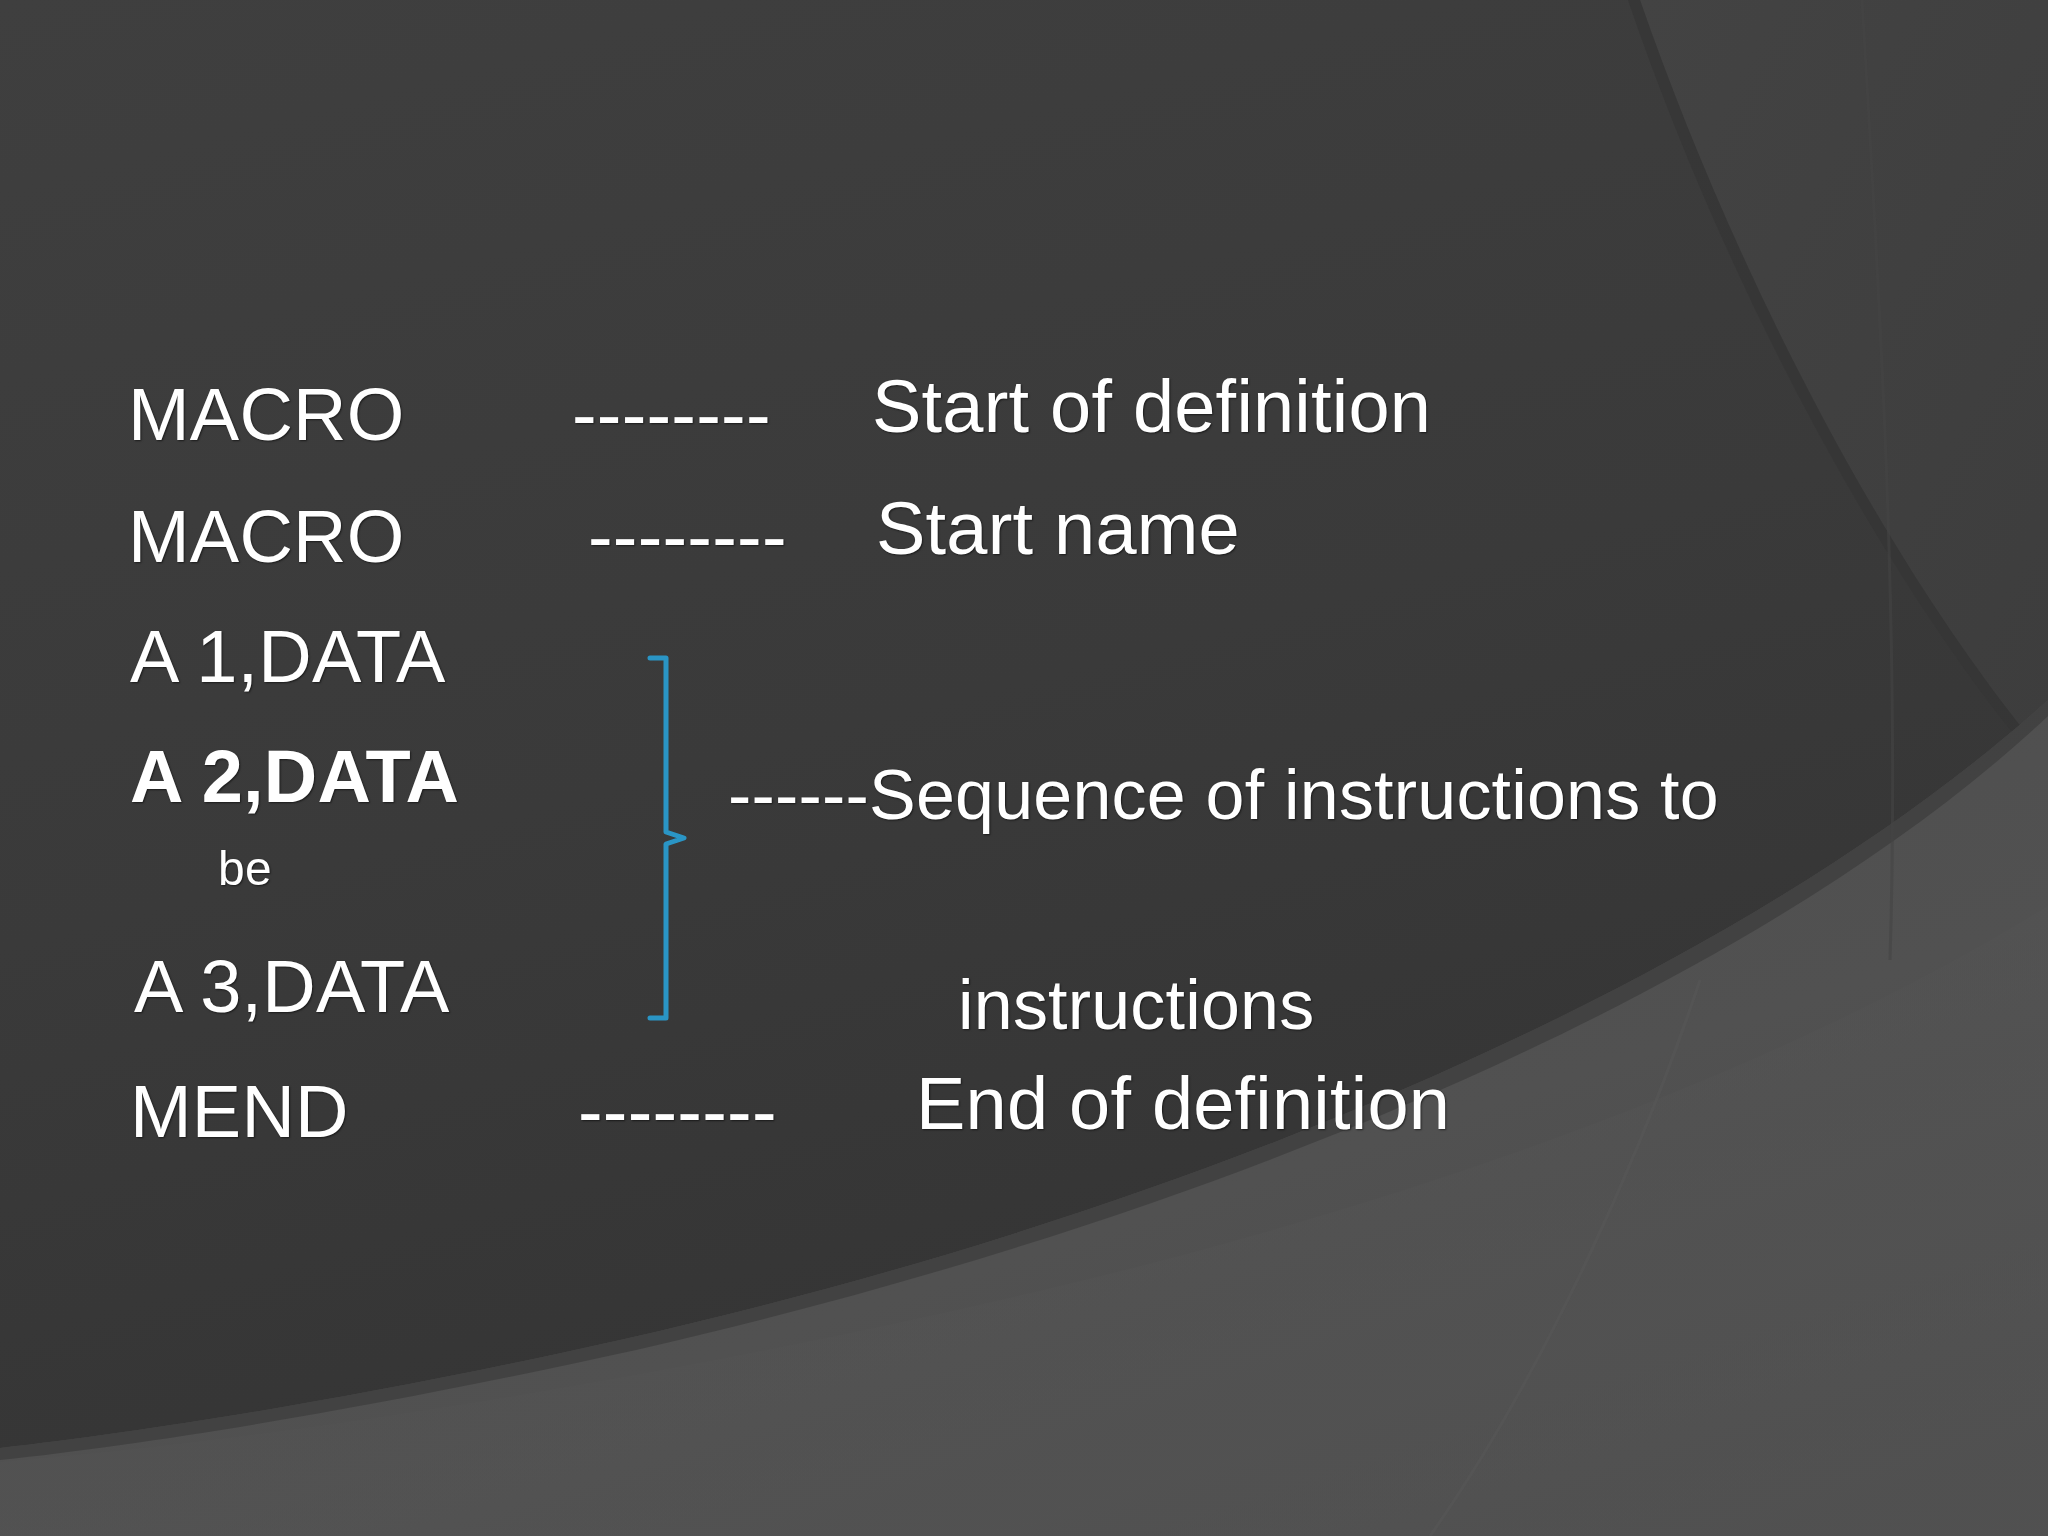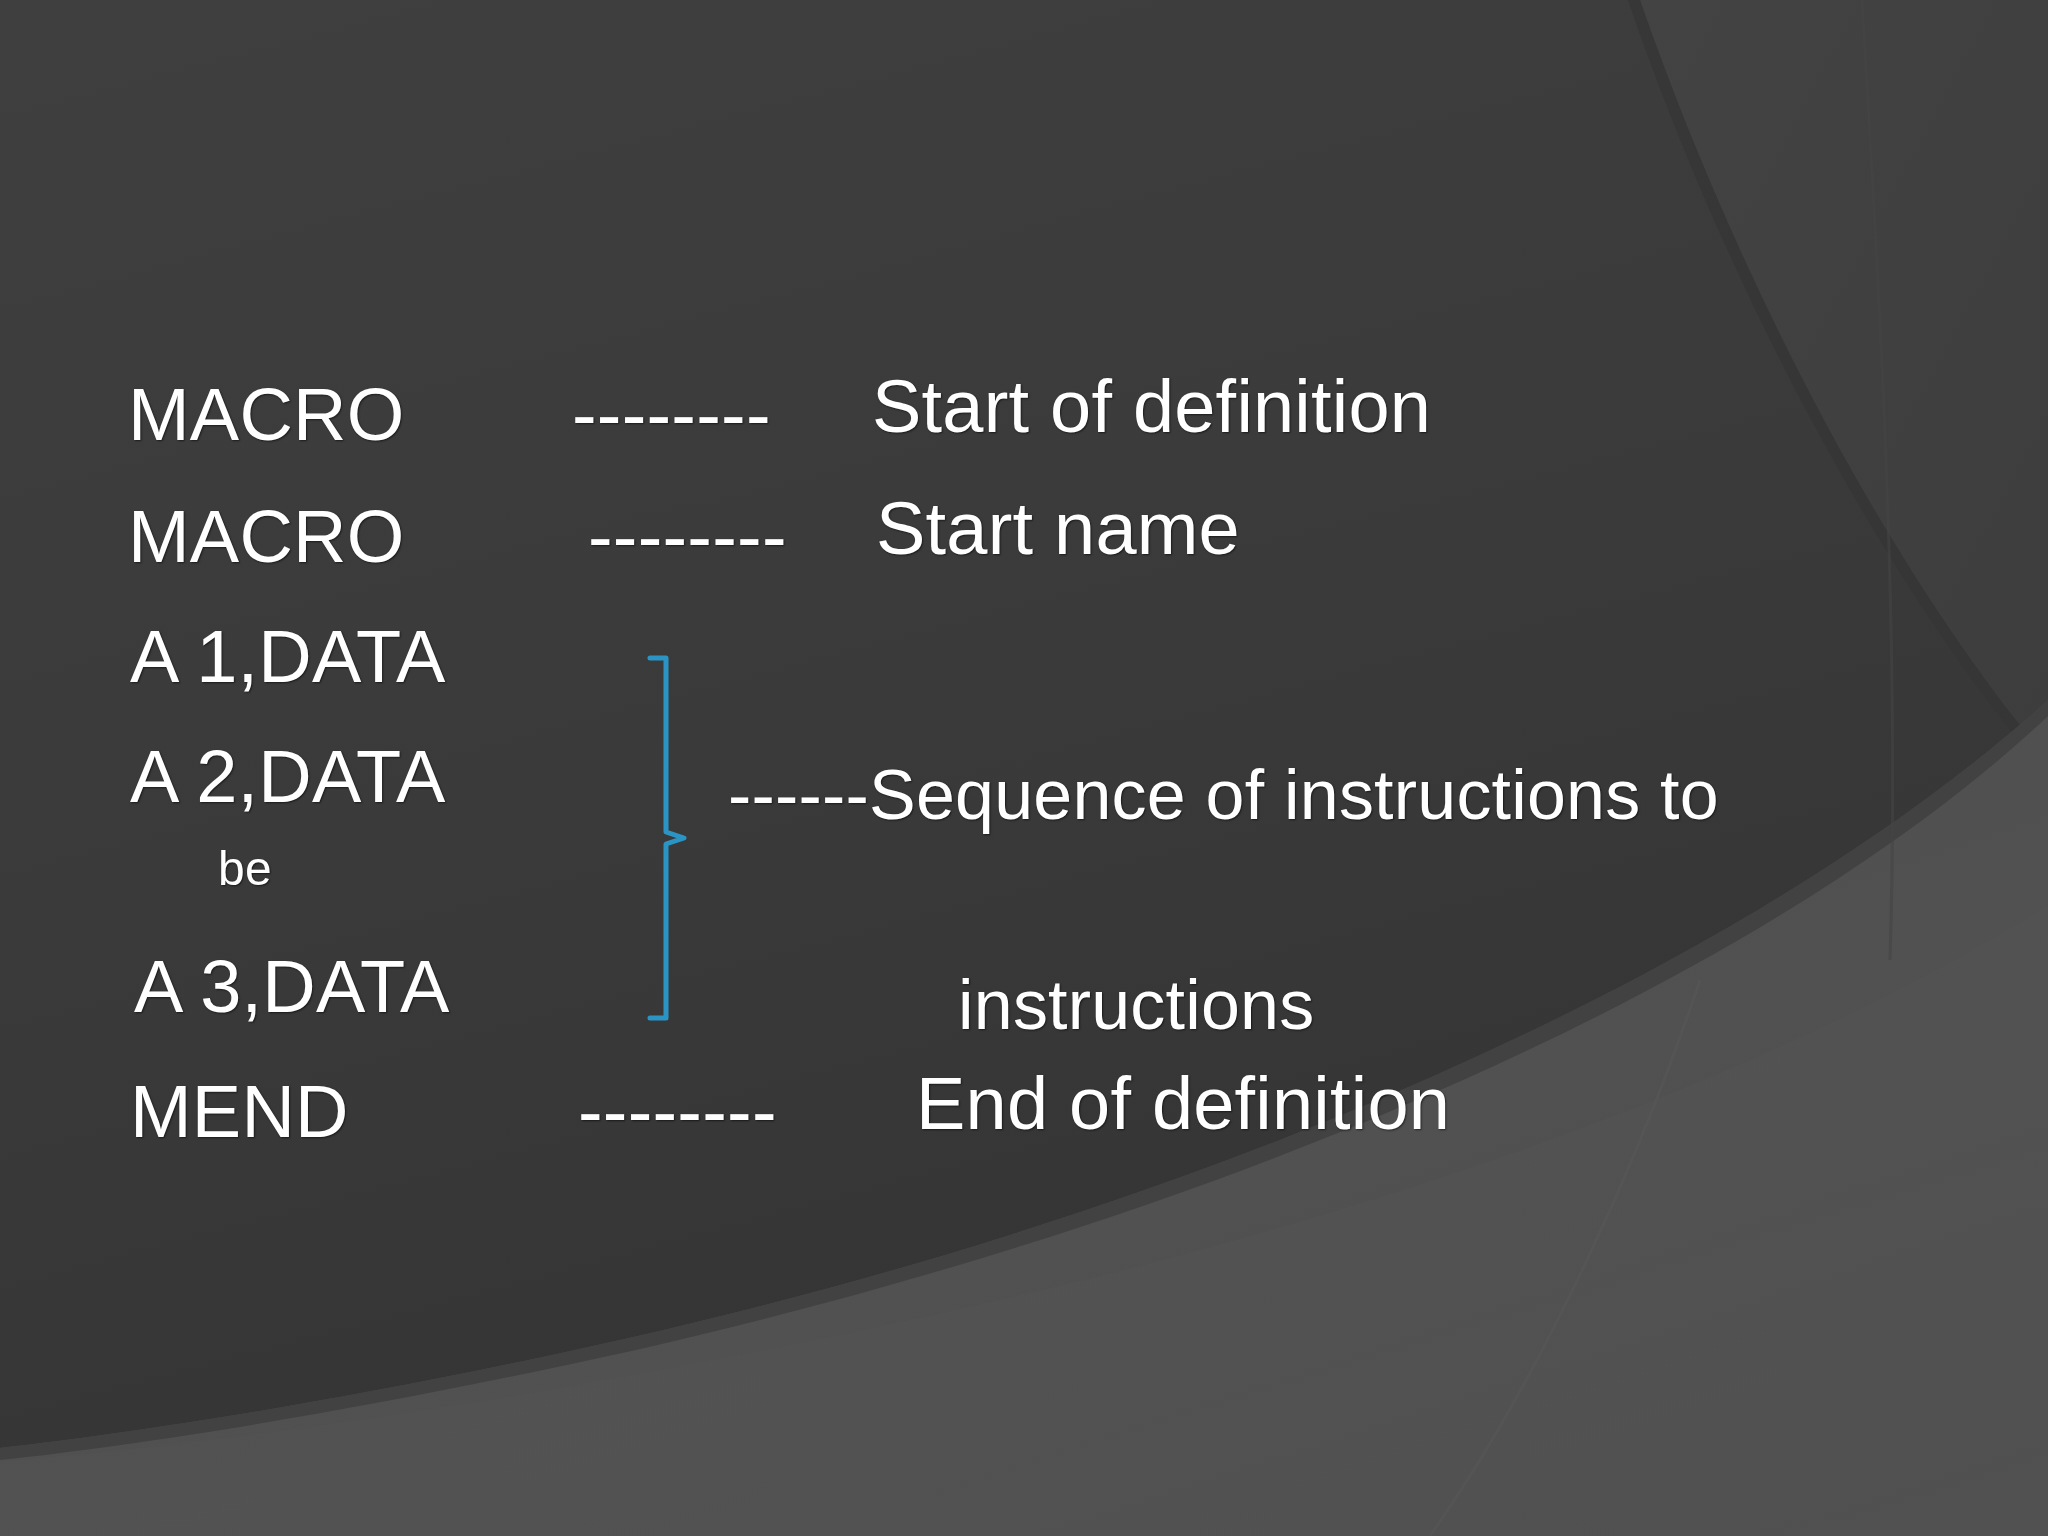--- a/index.html
+++ b/index.html
@@ -109,21 +109,21 @@
     <div class="line col-kw" style="left:128px; top:378px;">MACRO</div>
     <div class="line col-dash" style="left:572px; top:378px;">--------</div>
     <div class="line col-desc" style="left:872px; top:370px;">Start of definition</div>
 
     <div class="line col-kw" style="left:128px; top:500px;">MACRO</div>
     <div class="line col-dash" style="left:588px; top:500px;">--------</div>
     <div class="line col-desc" style="left:876px; top:492px;">Start name</div>
 
     <div class="line col-kw" style="left:130px; top:620px;">A 1,DATA</div>
 
-    <div class="line col-kw" style="left:130px; top:740px;">A 2,DATA</div>
+    <div class="line col-kw" style="left:130px; top:740px;font-weight:bold;">A 2,DATA</div>
     <div class="line mid" style="left:728px; top:760px;">------Sequence of instructions to</div>
 
     <div class="line small" style="left:218px; top:845px;">be</div>
 
     <div class="line col-kw" style="left:134px; top:950px;">A 3,DATA</div>
     <div class="line mid" style="left:958px; top:970px;">instructions</div>
 
     <div class="line col-kw" style="left:130px; top:1075px;">MEND</div>
     <div class="line col-dash" style="left:578px; top:1075px;">--------</div>
     <div class="line col-desc" style="left:916px; top:1067px;">End of definition</div>

